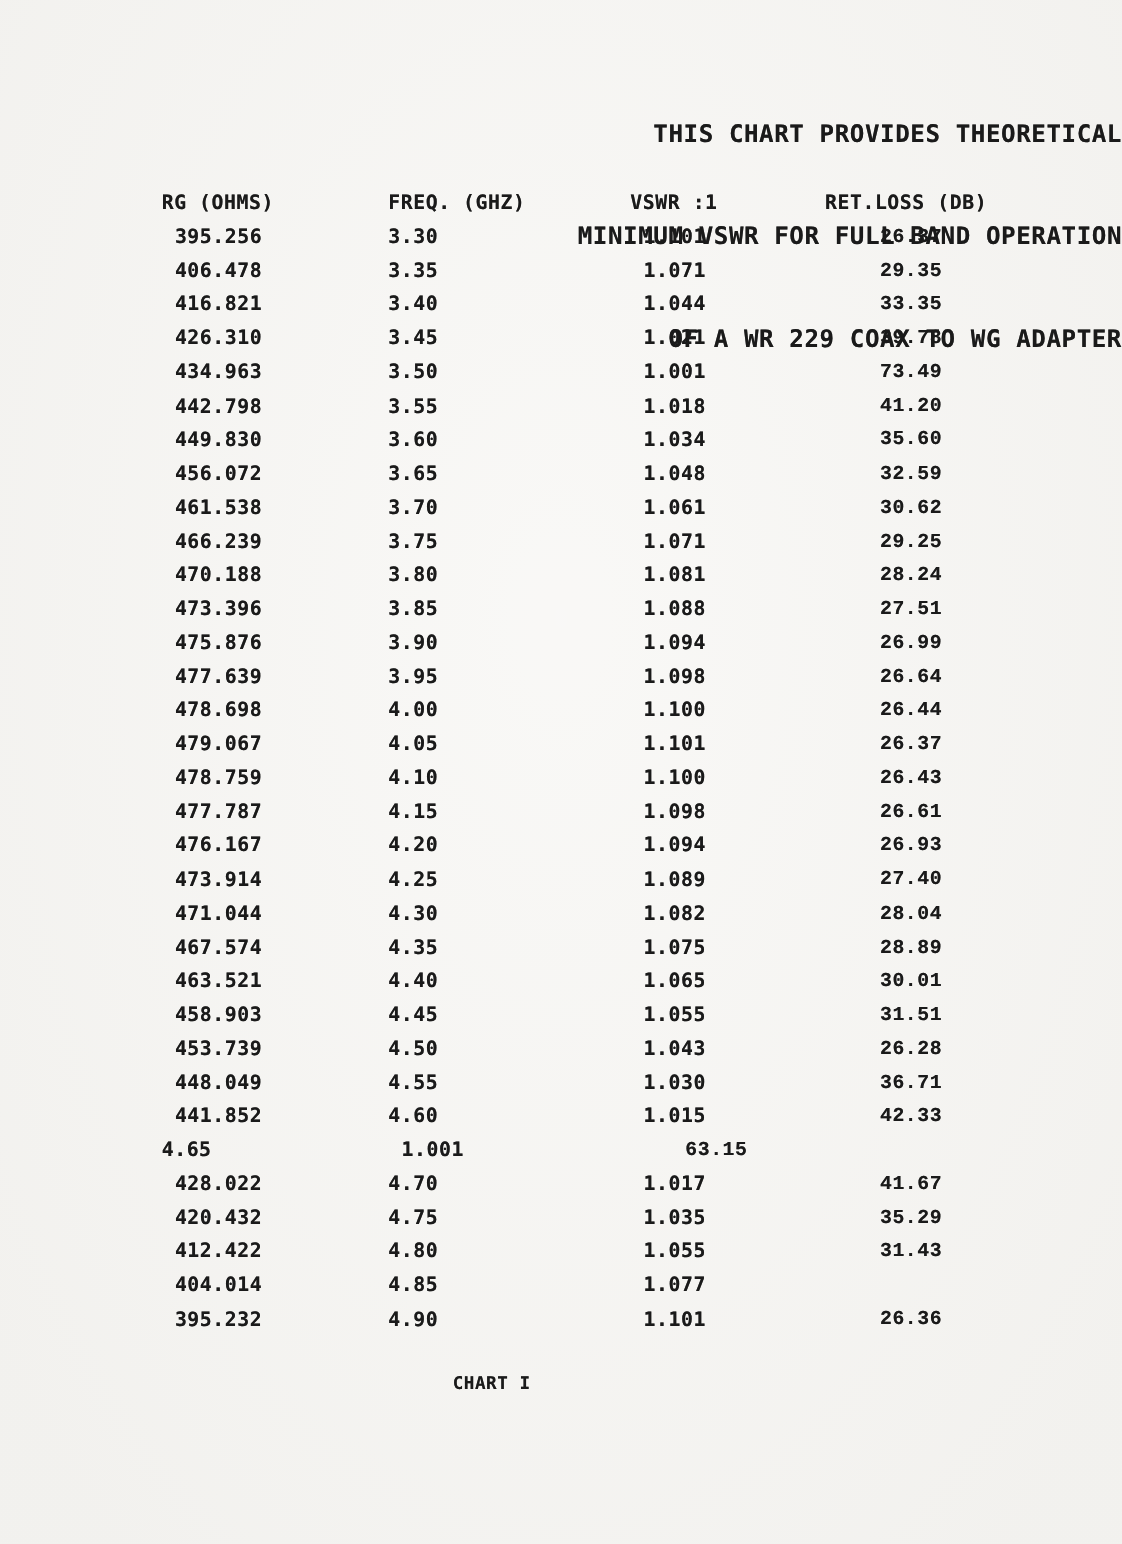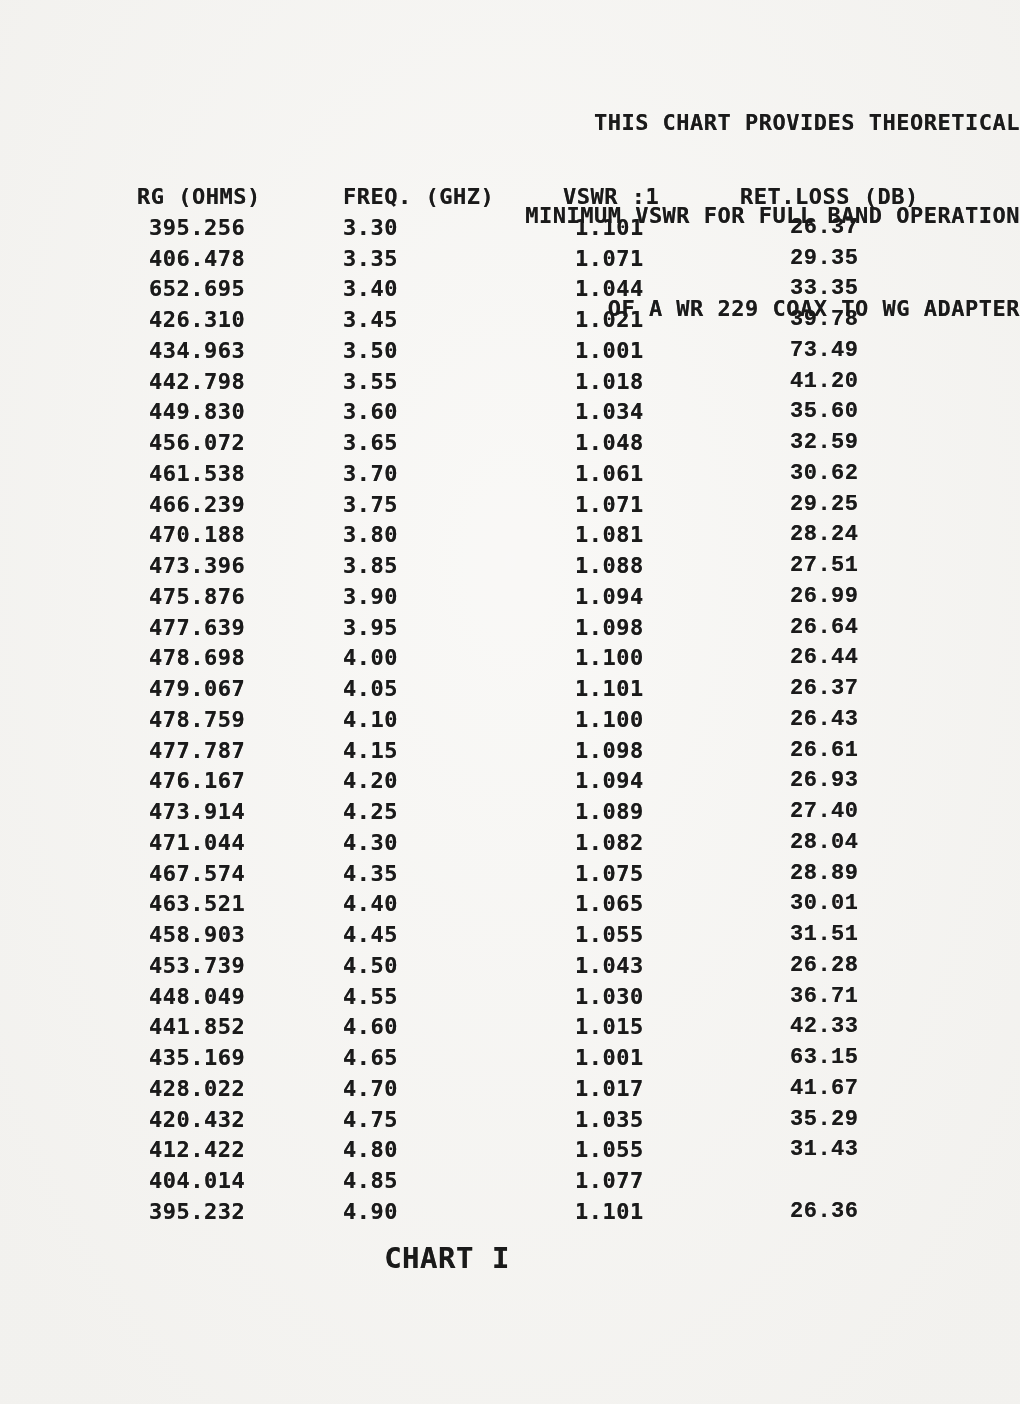--- a/index.html
+++ b/index.html
@@ -29,24 +29,23 @@
     width: 1020px;
     text-align: right;
     font-size: 22px;
     line-height: 31px;
     letter-spacing: 0.5px;
     white-space: pre;
   }
   .table-block {
     position: absolute;
     top: 170px;
-    left: 137px;
-    font-size: 22px;
+    left: 147px;
+    font-size: 18px;
     letter-spacing: 0.5px;
-    margin-top: 12px;
   }
   .thead, .tr {
     display: grid;
     grid-template-columns: 206px 220px 177px 250px;
     height: 30.75px;
     line-height: 30.75px;
     white-space: pre;
   }
   .th, .td {
     overflow: visible;
@@ -54,21 +53,21 @@
   .td.c1 { padding-left: 12px; }
   .td.c2 { }
   .td.c3 { padding-left: 12px; }
   .td.c4 { padding-left: 50px; font-family: Liberation Mono, monospace; }
   .footer-caption {
     position: absolute;
     top: 1243px;
     left: 0;
     width: 894px;
     text-align: center;
-    font-size: 29px;
+    font-size: 16px;
     line-height: 30.75px;
     letter-spacing: 0.5px;
   }
 </style>
 </head>
 <body>
 
 <div class="page">
 
   <div class="title-block ink">
@@ -80,21 +79,21 @@
   <div class="table-block ink">
     <div class="thead">
       <div class="th c1">RG (OHMS)</div>
       <div class="th c2">FREQ. (GHZ)</div>
       <div class="th c3">VSWR :1</div>
       <div class="th c4">RET.LOSS (DB)</div>
     </div>
     <div id="table-body">
         <div class="tr"><div class="td c1">395.256</div><div class="td c2">3.30</div><div class="td c3">1.101</div><div class="td c4">26.37</div></div>
         <div class="tr"><div class="td c1">406.478</div><div class="td c2">3.35</div><div class="td c3">1.071</div><div class="td c4">29.35</div></div>
-        <div class="tr"><div class="td c1">652.695</div><div class="td c2">3.40</div><div class="td c3">1.044</div><div class="td c4">33.35</div></div>
+        <div class="tr"><div class="td c1">416.821</div><div class="td c2">3.40</div><div class="td c3">1.044</div><div class="td c4">33.35</div></div>
         <div class="tr"><div class="td c1">426.310</div><div class="td c2">3.45</div><div class="td c3">1.021</div><div class="td c4">39.78</div></div>
         <div class="tr"><div class="td c1">434.963</div><div class="td c2">3.50</div><div class="td c3">1.001</div><div class="td c4">73.49</div></div>
         <div class="tr"><div class="td c1">442.798</div><div class="td c2">3.55</div><div class="td c3">1.018</div><div class="td c4">41.20</div></div>
         <div class="tr"><div class="td c1">449.830</div><div class="td c2">3.60</div><div class="td c3">1.034</div><div class="td c4">35.60</div></div>
         <div class="tr"><div class="td c1">456.072</div><div class="td c2">3.65</div><div class="td c3">1.048</div><div class="td c4">32.59</div></div>
         <div class="tr"><div class="td c1">461.538</div><div class="td c2">3.70</div><div class="td c3">1.061</div><div class="td c4">30.62</div></div>
         <div class="tr"><div class="td c1">466.239</div><div class="td c2">3.75</div><div class="td c3">1.071</div><div class="td c4">29.25</div></div>
         <div class="tr"><div class="td c1">470.188</div><div class="td c2">3.80</div><div class="td c3">1.081</div><div class="td c4">28.24</div></div>
         <div class="tr"><div class="td c1">473.396</div><div class="td c2">3.85</div><div class="td c3">1.088</div><div class="td c4">27.51</div></div>
         <div class="tr"><div class="td c1">475.876</div><div class="td c2">3.90</div><div class="td c3">1.094</div><div class="td c4">26.99</div></div>
@@ -105,21 +104,21 @@
         <div class="tr"><div class="td c1">477.787</div><div class="td c2">4.15</div><div class="td c3">1.098</div><div class="td c4">26.61</div></div>
         <div class="tr"><div class="td c1">476.167</div><div class="td c2">4.20</div><div class="td c3">1.094</div><div class="td c4">26.93</div></div>
         <div class="tr"><div class="td c1">473.914</div><div class="td c2">4.25</div><div class="td c3">1.089</div><div class="td c4">27.40</div></div>
         <div class="tr"><div class="td c1">471.044</div><div class="td c2">4.30</div><div class="td c3">1.082</div><div class="td c4">28.04</div></div>
         <div class="tr"><div class="td c1">467.574</div><div class="td c2">4.35</div><div class="td c3">1.075</div><div class="td c4">28.89</div></div>
         <div class="tr"><div class="td c1">463.521</div><div class="td c2">4.40</div><div class="td c3">1.065</div><div class="td c4">30.01</div></div>
         <div class="tr"><div class="td c1">458.903</div><div class="td c2">4.45</div><div class="td c3">1.055</div><div class="td c4">31.51</div></div>
         <div class="tr"><div class="td c1">453.739</div><div class="td c2">4.50</div><div class="td c3">1.043</div><div class="td c4">26.28</div></div>
         <div class="tr"><div class="td c1">448.049</div><div class="td c2">4.55</div><div class="td c3">1.030</div><div class="td c4">36.71</div></div>
         <div class="tr"><div class="td c1">441.852</div><div class="td c2">4.60</div><div class="td c3">1.015</div><div class="td c4">42.33</div></div>
-        <div class="tr"><div class="td c1">435.169</div><div class="td c2">4.65</div><div class="td c3">1.001</div><div class="td c4">63.15</div></div>
+        <div class="tr"><div class="td c2">4.65</div><div class="td c3">1.001</div><div class="td c4">63.15</div></div>
         <div class="tr"><div class="td c1">428.022</div><div class="td c2">4.70</div><div class="td c3">1.017</div><div class="td c4">41.67</div></div>
         <div class="tr"><div class="td c1">420.432</div><div class="td c2">4.75</div><div class="td c3">1.035</div><div class="td c4">35.29</div></div>
         <div class="tr"><div class="td c1">412.422</div><div class="td c2">4.80</div><div class="td c3">1.055</div><div class="td c4">31.43</div></div>
         <div class="tr"><div class="td c1">404.014</div><div class="td c2">4.85</div><div class="td c3">1.077</div></div>
         <div class="tr"><div class="td c1">395.232</div><div class="td c2">4.90</div><div class="td c3">1.101</div><div class="td c4">26.36</div></div>
       </div>
   </div>
 
   <div class="footer-caption ink">CHART I</div>
 

